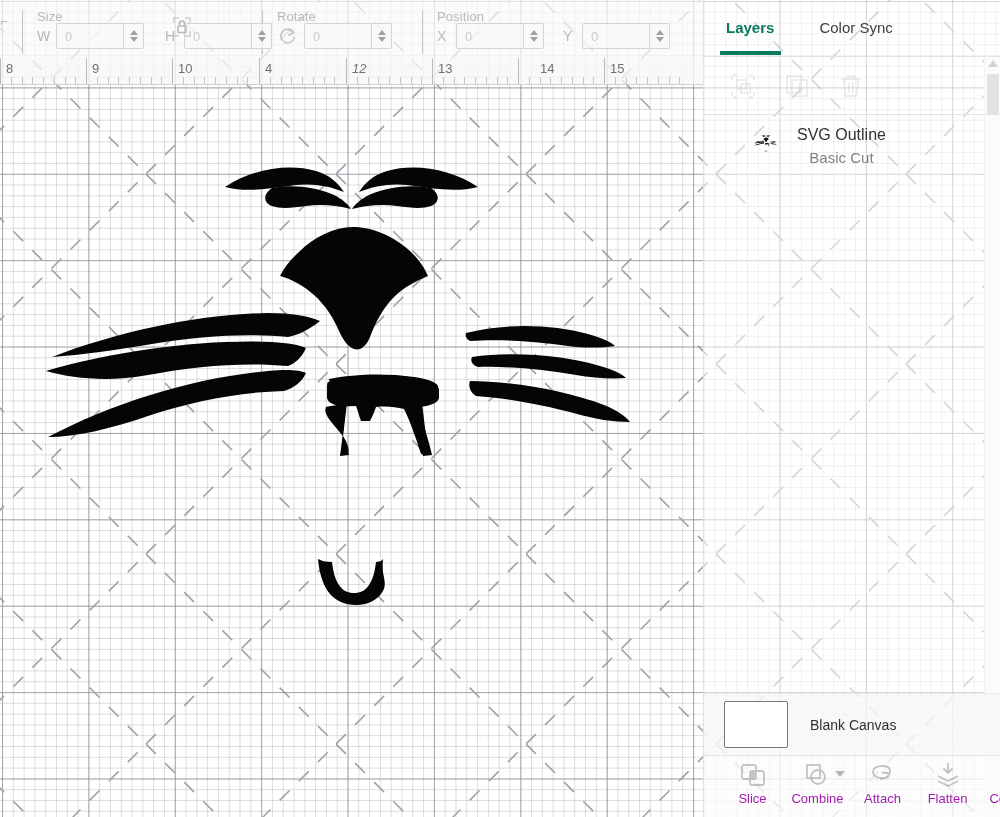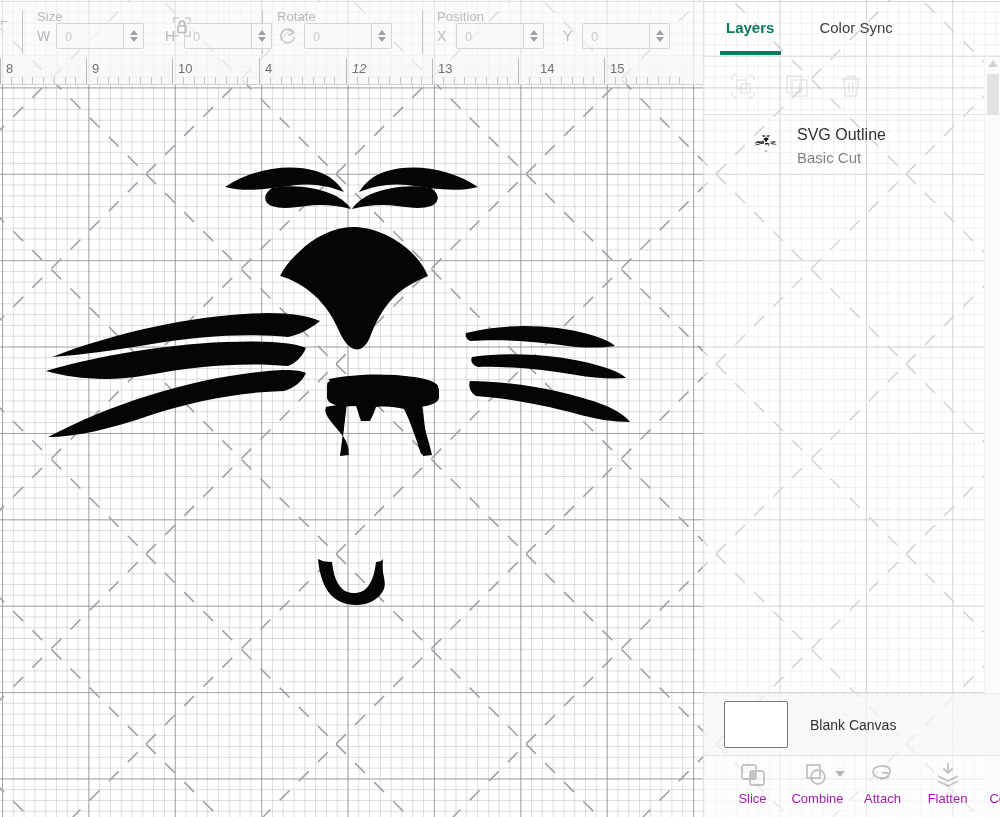--- a/index.html
+++ b/index.html
@@ -162,21 +162,21 @@
 
   .layer-tools {
     height: 57px; flex: none;
     display: flex; align-items: center; gap: 28px; padding-left: 26px;
   }
   .ltool { width: 26px; height: 26px; opacity: .45; }
 
   .layer-list { flex: 1; overflow: hidden; position: relative; }
   .layer-item {
     display: flex; align-items: center; gap: 13px;
-    padding: 11px 0 11px 44px; min-height: 62px;
+    padding: 11px 0 11px 44px; min-height: 62px; text-align: center;
   }
   .layer-thumb { width: 36px; height: 28px; flex: none; }
   .layer-txt { display: flex; flex-direction: column; gap: 5px; }
   .layer-name { font-size: 16px; color: #2f3234; }
   .layer-sub  { font-size: 15px; color: #7e8184; }
 
   .canvas-row {
     height: 62px; flex: none;
     display: flex; align-items: center; gap: 22px; padding-left: 20px;
     background: rgba(246,246,246,0.72);

